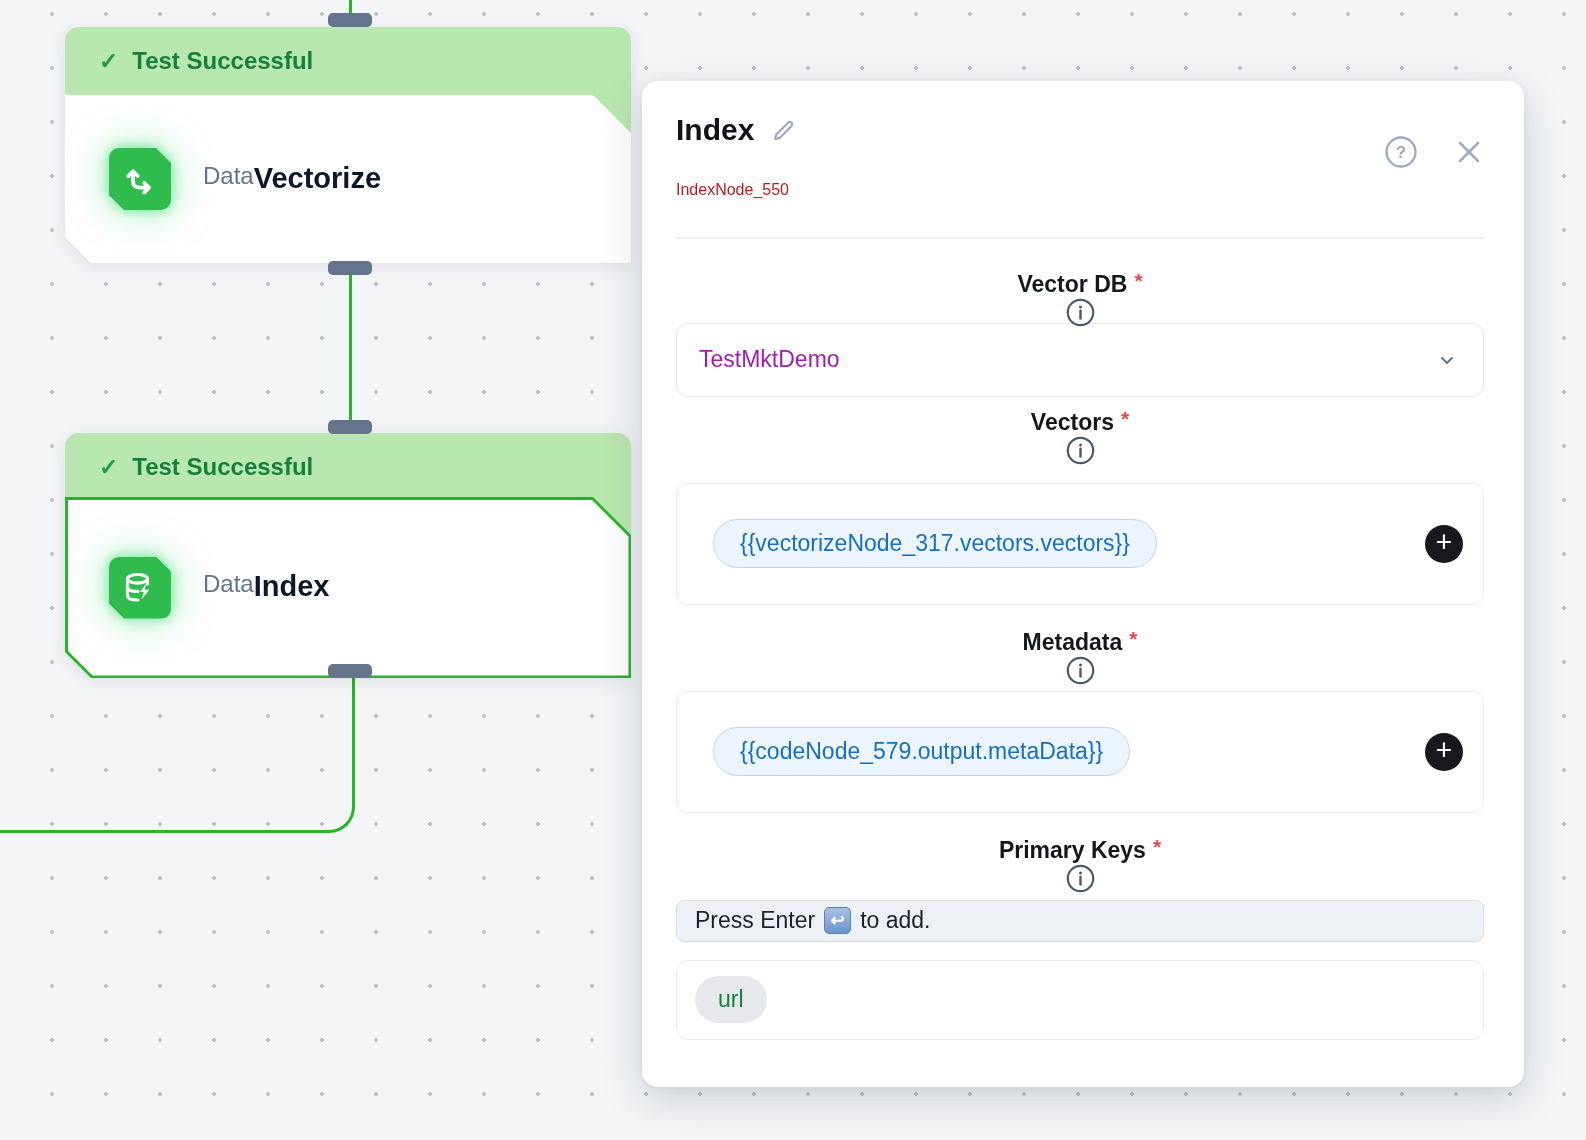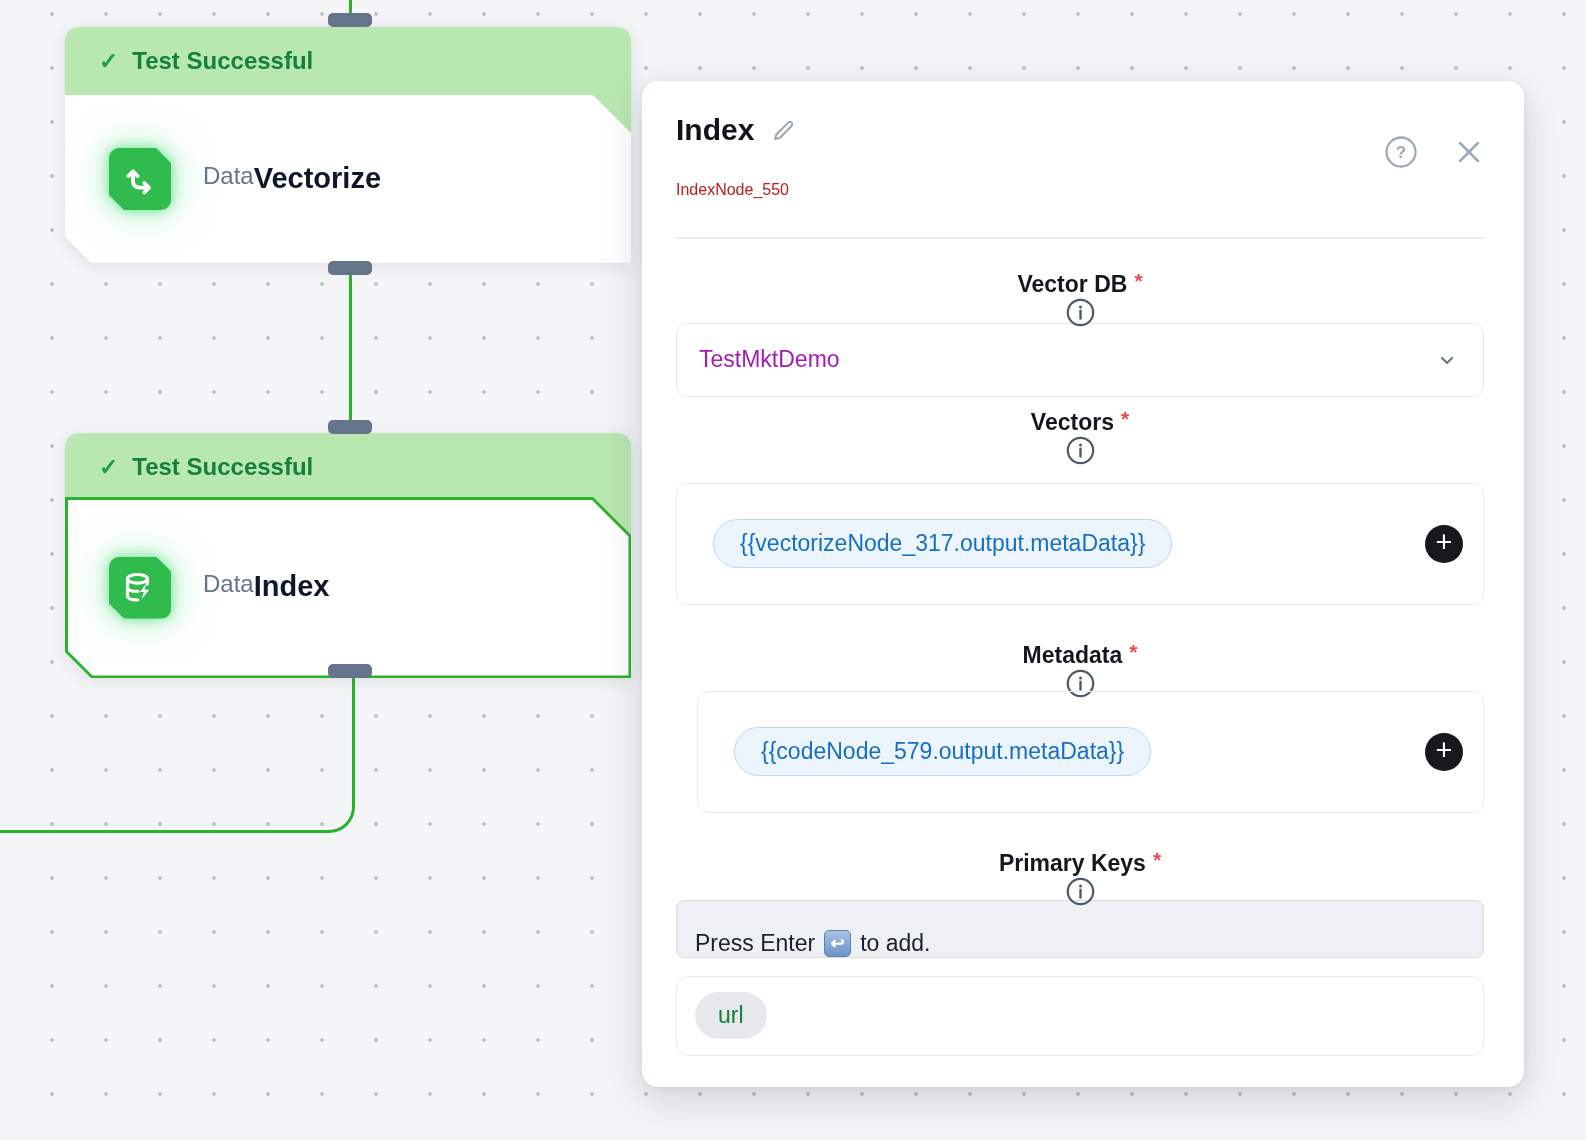--- a/index.html
+++ b/index.html
@@ -73,47 +73,47 @@
   .panel-title-wrap{display:flex;align-items:center;gap:16px;}
   .panel-title{font-size:30px;font-weight:700;color:#101419;}
   .panel-header-icons{display:flex;align-items:center;gap:36px;margin-top:22px;}
   .panel-subtitle{margin-top:12px;font-size:16px;color:#b91c1c;}
   .panel-divider{margin-top:38px;height:1.5px;background:#eceef1;}
 
   .field-label-row{display:flex;justify-content:space-between;align-items:center;height:32px;flex-direction:column;}
   .field-label{font-size:23px;font-weight:700;color:#14181d;}
   .req{color:#e5484d;margin-left:7px;font-size:21px;font-weight:700;vertical-align:4px;}
 
-  .mt-30{margin-top:30px;} .mt-36{margin-top:36px;justify-content:flex-end;} .mt-35{margin-top:35px;}
+  .mt-30{margin-top:30px;} .mt-36{margin-top:36px;justify-content:flex-end;} .mt-35{margin-top:35px;justify-content:center;}
 
   .select{
     margin-top:22px;height:74px;border:1.5px solid #e3e7eb;border-radius:12px;
     display:flex;align-items:center;justify-content:space-between;
     padding:0 24px 0 22px;box-sizing:border-box;
   }
   .select-value{font-size:23px;color:#a21caf;}
 
   .chip-box{
     position:relative;margin-top:18px;height:122px;border:1.5px solid #e8ebee;border-radius:12px;
     box-sizing:border-box;display:flex;align-items:center;padding-left:36px;
   }
-  .chip-box.second{margin-top:19px;margin-left:21px;}
+  .chip-box.second{margin-top:19px;}
   .chip{
     display:inline-block;padding:10px 26px;border-radius:999px;
     background:#ecf5fd;border:1.5px solid #b7d7f4;color:#176fc4;font-size:23px;
   }
   .plus-btn{
     position:absolute;right:20px;top:50%;transform:translateY(-50%);
     width:38px;height:38px;border-radius:50%;background:#17191e;color:#fff;
     display:flex;align-items:center;justify-content:center;
     font-size:29px;font-weight:500;line-height:1;padding-bottom:2px;box-sizing:border-box;
   }
   .tag-input{
-    margin-top:20px;height:58px;background:#edf0f4;border:1.5px solid #d8dde3;border-radius:8px;
-    display:flex;align-items:flex-end;gap:9px;padding:0 18px;box-sizing:border-box;
+    margin-top:20px;height:42px;background:#edf0f4;border:1.5px solid #d8dde3;border-radius:8px;
+    display:flex;align-items:center;gap:9px;padding:0 18px;box-sizing:border-box;
     font-size:23px;color:#1a212b;
   }
   .enter-key{
     width:27px;height:27px;border-radius:5px;
     background:linear-gradient(180deg,#a9c2e5 0%,#6b93cc 100%);
     border:1px solid #5a80b8;color:#fff;display:flex;align-items:center;justify-content:center;
     font-size:17px;font-weight:700;box-sizing:border-box;
   }
   .tags-box{
     margin-top:18px;height:80px;border:1.5px solid #e8ebee;border-radius:12px;
@@ -241,21 +241,21 @@
     <span class="field-label"><span>Vectors</span><span class="req">*</span></span>
     <span>
       <svg width="29" height="29" viewBox="0 0 29 29" fill="none">
         <circle cx="14.5" cy="14.5" r="12.7" stroke="#4b5a6b" stroke-width="2.2"></circle>
         <circle cx="14.5" cy="8.9" r="1.5" fill="#4b5a6b"></circle>
         <path d="M14.5 12.7 V20.6" stroke="#4b5a6b" stroke-width="2.4" stroke-linecap="round"></path>
       </svg>
     </span>
   </div>
   <div class="chip-box">
-    <span class="chip">{{vectorizeNode_317.output.metaData}}</span>
+    <span class="chip">{{vectorizeNode_317.vectors.vectors}}</span>
     <span class="plus-btn">+</span>
   </div>
 
   <div class="field-label-row mt-35">
     <span class="field-label"><span>Metadata</span><span class="req">*</span></span>
     <span>
       <svg width="29" height="29" viewBox="0 0 29 29" fill="none">
         <circle cx="14.5" cy="14.5" r="12.7" stroke="#4b5a6b" stroke-width="2.2"></circle>
         <circle cx="14.5" cy="8.9" r="1.5" fill="#4b5a6b"></circle>
         <path d="M14.5 12.7 V20.6" stroke="#4b5a6b" stroke-width="2.4" stroke-linecap="round"></path>

